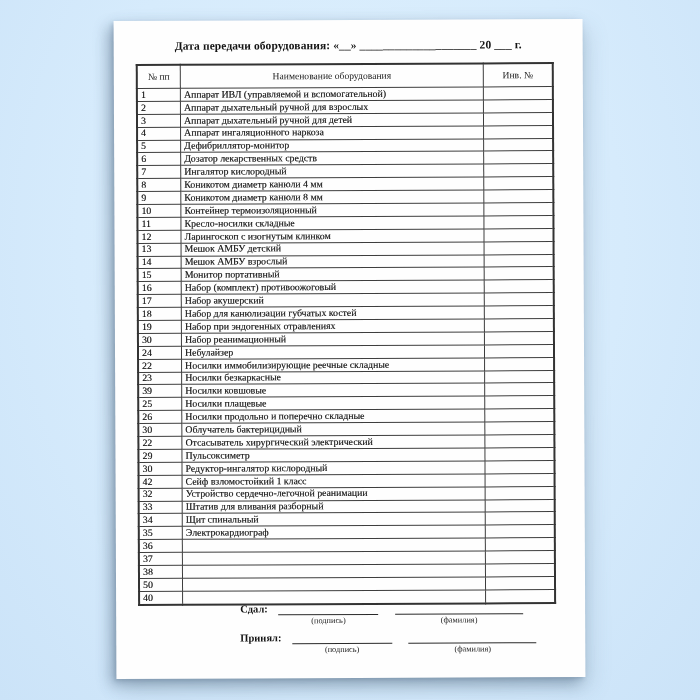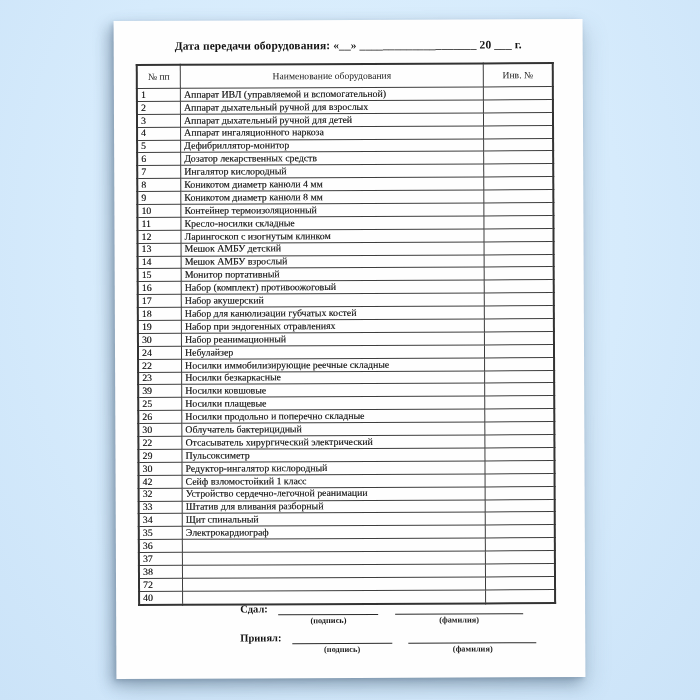--- a/index.html
+++ b/index.html
@@ -80,21 +80,20 @@
     display: inline-block;
     vertical-align: top;
     font-weight: bold;
     margin-left: 20px;
   }
   .sig-col {
     display: inline-block;
     vertical-align: top;
     margin-left: 8px;
     text-align: center;
-    font-weight: bold;
   }
   .sig-col2 { margin-left: 14px; }
   .sig-line {
     display: block;
     height: 11px;
     border-bottom: 1px solid #2a2a2a;
   }
   .sig-col1 .sig-line { width: 100px; }
   .sig-col2 .sig-line { width: 128px; }
   .sig-caption {
@@ -305,21 +304,21 @@
             <td class="col-num">37</td>
             <td class="col-name"></td>
             <td class="col-inv"></td>
           </tr>
           <tr>
             <td class="col-num">38</td>
             <td class="col-name"></td>
             <td class="col-inv"></td>
           </tr>
           <tr>
-            <td class="col-num">72</td>
+            <td class="col-num">50</td>
             <td class="col-name"></td>
             <td class="col-inv"></td>
           </tr>
           <tr>
             <td class="col-num">40</td>
             <td class="col-name"></td>
             <td class="col-inv"></td>
           </tr>
         </tbody>
     </table>

